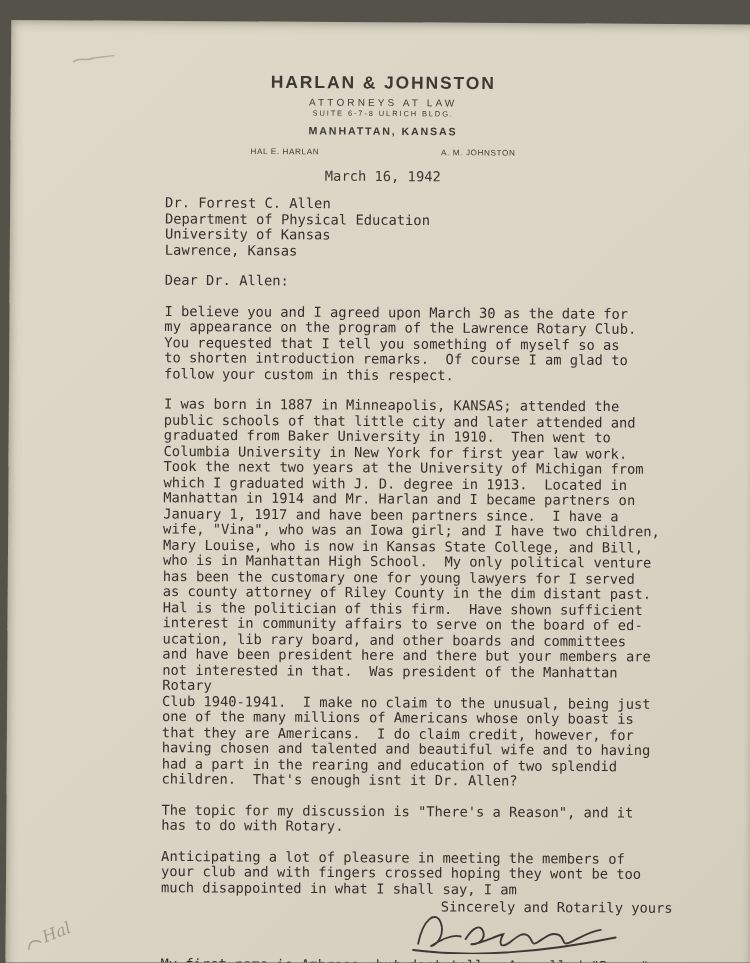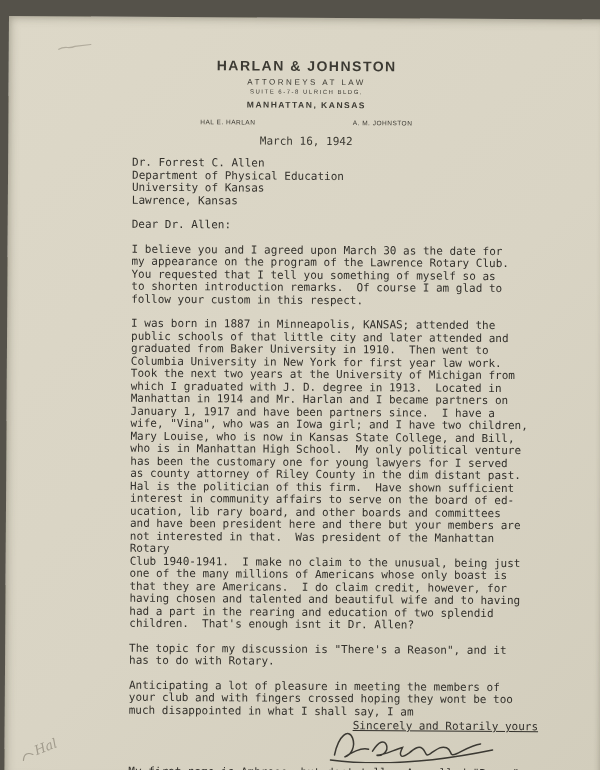--- a/index.html
+++ b/index.html
@@ -20,21 +20,21 @@
   .lh-sub{font-family:"Liberation Sans",sans-serif;font-size:8px;letter-spacing:2.5px;margin-top:4px;}
   .lh-suite{font-family:"Liberation Sans",sans-serif;font-size:6px;letter-spacing:1.5px;margin-top:2px;}
   .lh-city{font-family:"Liberation Sans",sans-serif;font-weight:bold;font-size:8.5px;letter-spacing:1.5px;margin-top:5px;}
   .partners{display:flex;justify-content:space-between;width:212px;margin:9px auto 0;
     font-family:"Liberation Sans",sans-serif;font-size:6.5px;letter-spacing:.5px;}
   .dateline{font-size:11px;margin-top:9px;text-align:center;}
   .content{position:absolute;left:124px;top:140px;width:405px;font-size:11px;line-height:12.5px;}
   .addr div{white-space:pre;}
   .salutation{margin-top:12px;}
   .para{margin-top:12px;white-space:pre-wrap;}
-  .closing{margin-top:2px;margin-left:224px;white-space:pre;text-decoration:underline;}
+  .closing{margin-top:2px;margin-left:224px;white-space:pre;}
   .signature{position:relative;margin-top:-10px;margin-left:198px;height:40px;width:180px;}
   .ps{margin-top:4px;white-space:pre;}
   .pencil{position:absolute;color:#8e887a;font-family:"DejaVu Serif",serif;font-style:italic;}
   .pencil-hal{left:14px;top:726px;font-size:13px;transform:rotate(-22deg);opacity:.75;}
   .pencil-top{left:48px;top:24px;opacity:.55;}
 </style>
 </head>
 <body>
 
 <div class="paper">

